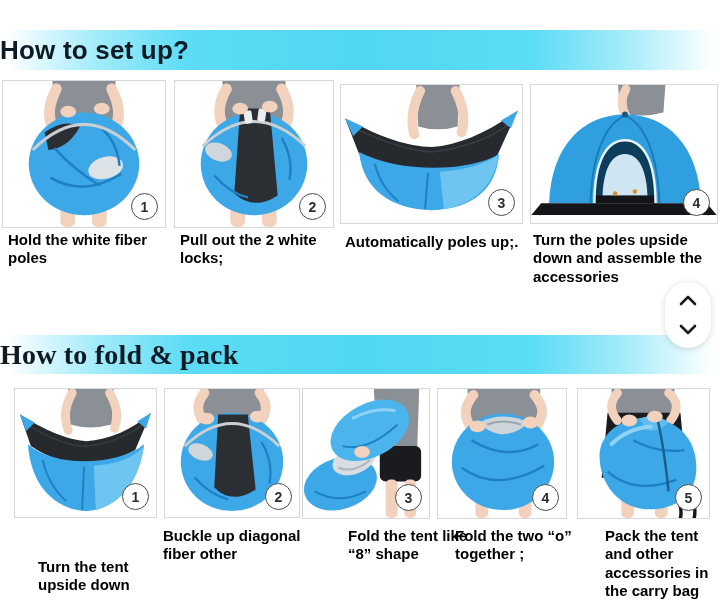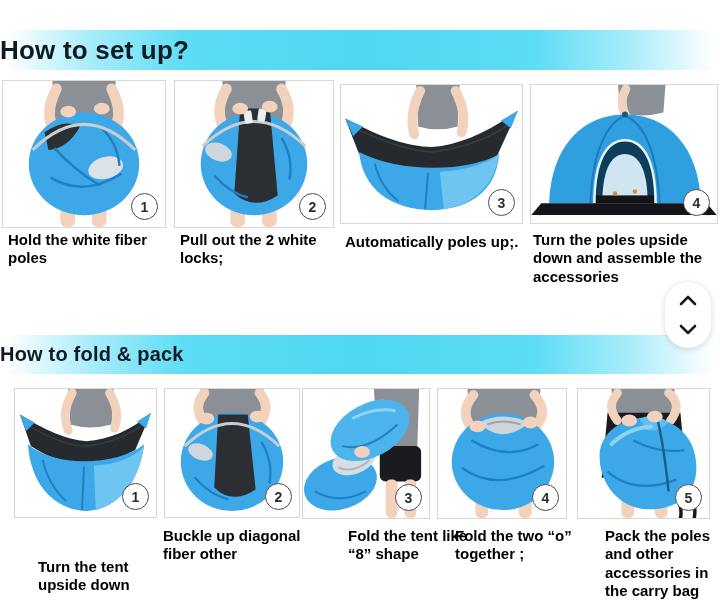--- a/index.html
+++ b/index.html
@@ -141,21 +141,21 @@
     </svg>
   </button>
   <button class="pill-btn">
     <svg width="20" height="14" viewBox="0 0 20 14">
       <path d="M3 3 L10 10 L17 3" stroke="#1c1c1c" stroke-width="2.6" fill="none" stroke-linecap="round" stroke-linejoin="round"></path>
     </svg>
   </button>
 </div>
 
 <div class="abs banner" style="top:335px;height:39px;">
-  <span class="banner-title" style="font-size:20px;">How to fold &amp; pack</span>
+  <span class="banner-title" style="font-size:28px;font-family:Liberation Serif, serif;">How to fold &amp; pack</span>
 </div>
 
 <div class="abs card" style="left:14px;top:388px;width:143px;height:130px;">
   <svg viewBox="0 0 143 130">
     <path d="M54 0 L100 0 L98 36 Q76 42 56 36 Z" fill="#8a9096"></path>
     <path d="M58 4 C50 18 49 30 54 42" stroke="#f2d2bd" stroke-width="9" fill="none" stroke-linecap="round"></path>
     <path d="M96 4 C104 18 105 28 101 40" stroke="#f2d2bd" stroke-width="9" fill="none" stroke-linecap="round"></path>
     <path d="M5 26 C36 46 58 52 72 53 C96 51 118 42 138 24 L122 62 C100 74 84 77 72 77 C54 77 34 70 16 58 Z" fill="#26292d"></path>
     <path d="M12 36 Q48 58 72 58 M72 58 Q108 54 132 34" stroke="#3a3e44" stroke-width="1.3" fill="none"></path>
     <path d="M5 26 L20 34 L11 43 Z" fill="#3da8e8"></path>
@@ -241,13 +241,13 @@
     <ellipse cx="78" cy="28" rx="8" ry="6" fill="#f2d2bd"></ellipse>
     <ellipse cx="52" cy="32" rx="8" ry="6" fill="#f2d2bd"></ellipse>
   </svg>
   <span class="badge">5</span>
 </div>
 
 <div class="abs caption" style="left:38px;top:558px;width:108px;">Turn the tent upside down</div>
 <div class="abs caption" style="left:163px;top:527px;width:148px;">Buckle up diagonal fiber other</div>
 <div class="abs caption" style="left:308px;top:527px;width:132px;margin-left:40px;">Fold the tent like “8” shape</div>
 <div class="abs caption" style="left:455px;top:527px;width:122px;">Fold the two  “o” together ;</div>
-<div class="abs caption" style="left:605px;top:527px;width:108px;">Pack the poles and other accessories in the carry bag</div>
+<div class="abs caption" style="left:605px;top:527px;width:108px;">Pack the tent and other accessories in the carry bag</div>
 
 </body></html>

